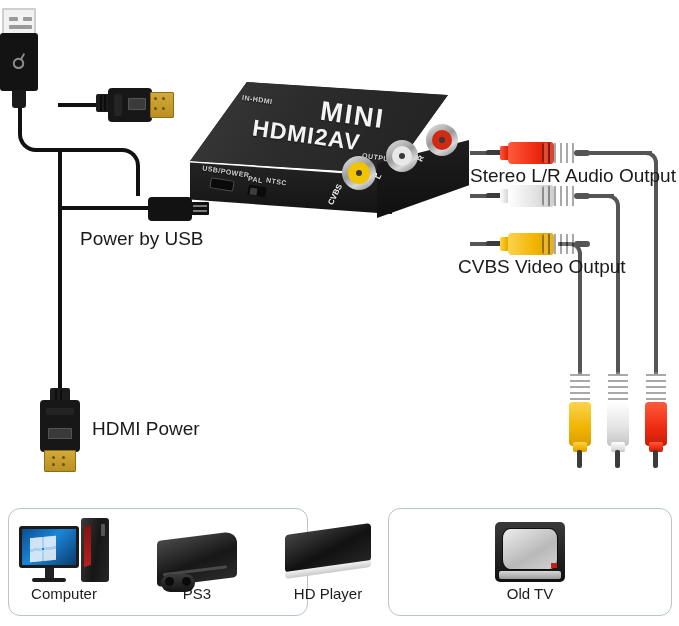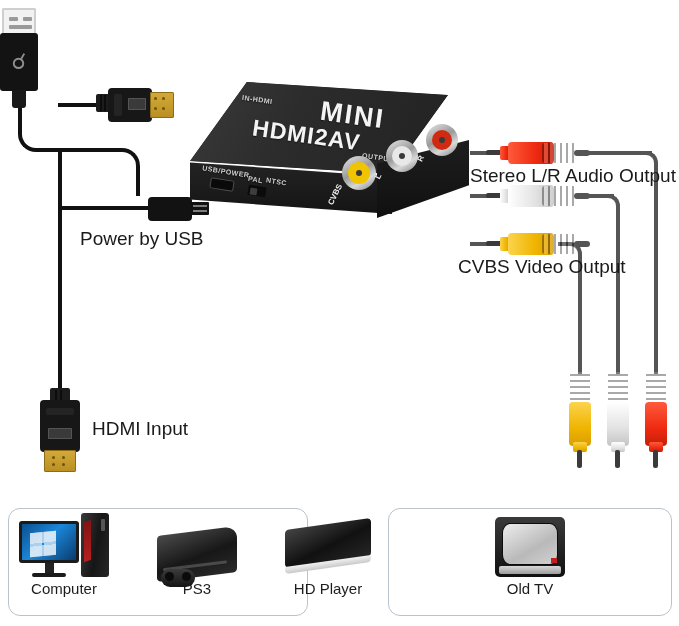--- a/index.html
+++ b/index.html
@@ -148,21 +148,21 @@
   .caption{
     position:absolute;color:#1a1a1a;font-size:19px;
     font-family:"Liberation Sans",sans-serif;white-space:nowrap;
   }
 
   
   .panel{
     position:absolute;border:1px solid #b9c3cc;border-radius:12px;background:#fff;
   }
   .panel .row{
-    position:absolute;inset:0;display:flex;align-items:flex-start;justify-content:space-around;gap:48px;
+    position:absolute;inset:0;display:flex;align-items:center;justify-content:space-around;gap:48px;
   }
   .dev{ display:flex;flex-direction:column;align-items:center; }
   .dev .art{ position:relative; }
   .dev .cap{
     font-size:15px;color:#1d1d1d;margin-top:3px;font-family:"Liberation Sans",sans-serif;
     white-space:nowrap;
   }
 
   
   .mon-screen{
@@ -428,21 +428,21 @@
     <div class="pin"></div>
   </div>
   <div class="rcaV" style="left:645px; top:372px;">
     <div class="ribs redV"></div>
     <div class="barrel redV"></div>
     <div class="collar redV"></div>
     <div class="pin"></div>
   </div>
 
   <span class="caption" style="left:80px; top:228px;">Power by USB</span>
-  <span class="caption" style="left:92px; top:418px;">HDMI Input</span>
+  <span class="caption" style="left:92px; top:418px;">HDMI Power</span>
   <span class="caption" style="left:470px; top:165px;">Stereo L/R Audio Output</span>
   <span class="caption" style="left:458px; top:256px;">CVBS Video Output</span>
 
   <div class="panel" style="left:8px; top:508px; width:300px; height:108px;">
     <div class="row" style="padding:0 10px 8px 10px;">
       <div class="dev">
         <div class="art" style="display:flex;align-items:flex-end;gap:2px;height:68px;">
           <div>
             <div class="mon-screen"></div>
             <div class="mon-stand"></div>

